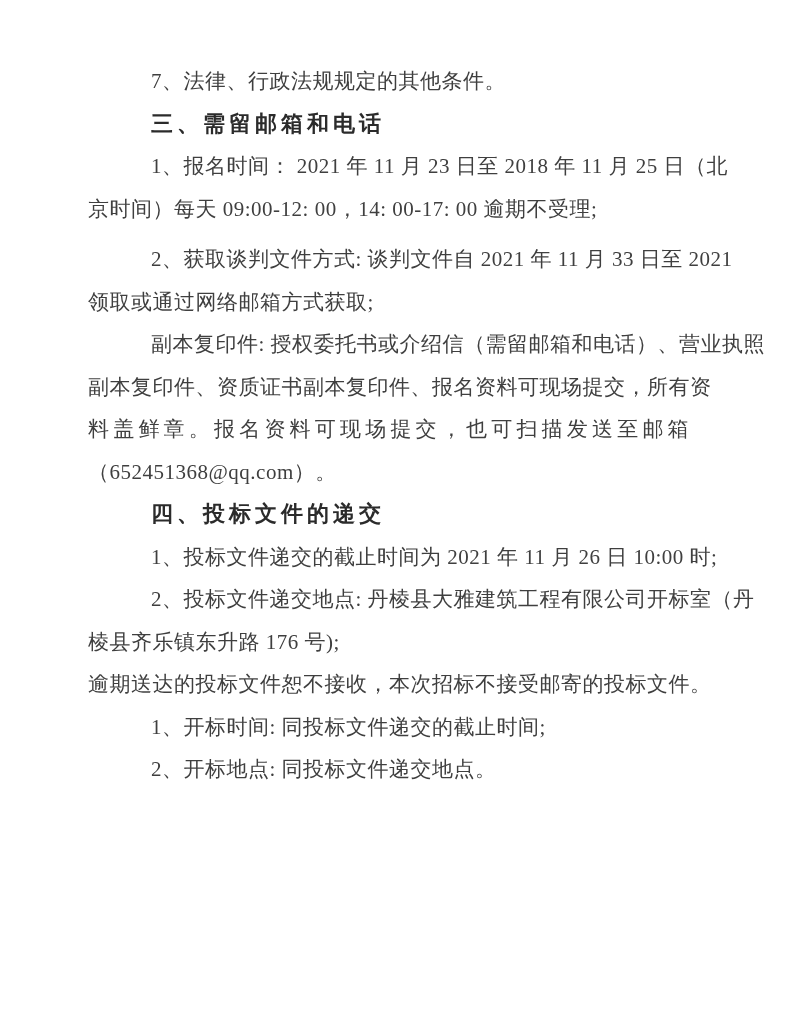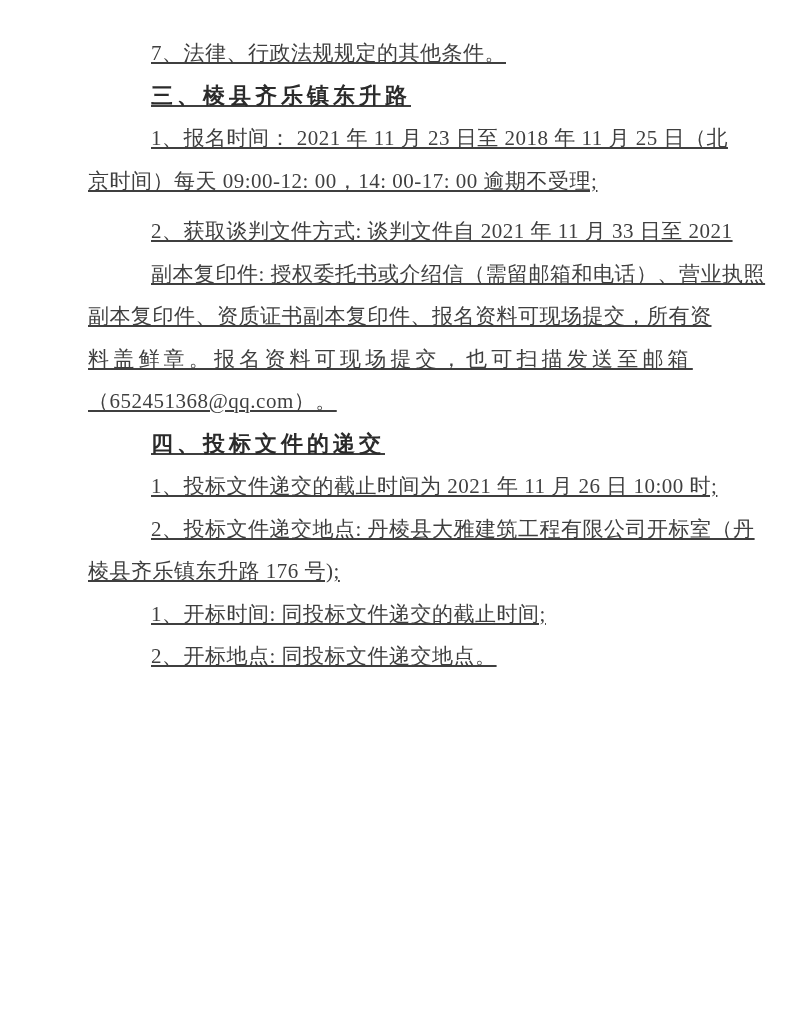--- a/index.html
+++ b/index.html
@@ -14,25 +14,24 @@
     font-family: "Liberation Serif", "DejaVu Serif", serif;
   }
   .page {
     position: relative;
     width: 791px;
     height: 1024px;
     background: #ffffff;
   }
   .doc {
     position: absolute;
-    top: 32px;
+    top: 60px;
     left: 88px;
     width: 628px;
     color: #3f3f3f;
-    text-decoration: underline;
   }
   .line {
     height: 42.5px;
     line-height: 42.5px;
     font-size: 21px;
     letter-spacing: 0.5px;
     white-space: nowrap;
     color: #3f3f3f;
   }
   .line.indent {
@@ -56,28 +55,30 @@
     text-underline-offset: 5px;
     text-decoration-thickness: 1px;
   }
 </style>
 </head>
 <body>
 
 <div class="page">
   <div class="doc" id="doc">
       <div class="line indent"><span class="seg">7、法律、行政法规规定的其他条件。</span></div>
-      <div class="line heading indent"><span class="seg">三、棱县齐乐镇东升路</span></div>
+      <div class="line heading indent"><span class="seg">三、需留邮箱和电话</span></div>
       <div class="line indent"><span class="seg">1、报名时间：  2021 年 11 月 23 日至 2018 年 11 月 25 日（北</span></div>
       <div class="line"><span class="seg">京时间）每天 09:00-12: 00，14: 00-17: 00 逾期不受理;</span></div>
       <div class="line indent gap"><span class="seg">2、获取谈判文件方式: 谈判文件自 2021 年 11 月 33 日至 2021</span></div>
+      <div class="line"><span class="seg">领取或通过网络邮箱方式获取;</span></div>
       <div class="line indent"><span class="seg">副本复印件: 授权委托书或介绍信（需留邮箱和电话）、营业执照</span></div>
       <div class="line"><span class="seg">副本复印件、资质证书副本复印件、报名资料可现场提交，所有资</span></div>
       <div class="line stretch"><span class="seg">料盖鲜章。报名资料可现场提交，也可扫描发送至邮箱</span></div>
       <div class="line"><span class="seg">（652451368@qq.com）。</span></div>
       <div class="line heading indent"><span class="seg">四、投标文件的递交</span></div>
       <div class="line indent"><span class="seg">1、投标文件递交的截止时间为 2021 年 11 月 26 日 10:00 时;</span></div>
       <div class="line indent"><span class="seg">2、投标文件递交地点: 丹棱县大雅建筑工程有限公司开标室（丹</span></div>
       <div class="line"><span class="seg">棱县齐乐镇东升路 176 号);</span></div>
+      <div class="line"><span class="seg">逾期送达的投标文件恕不接收，本次招标不接受邮寄的投标文件。</span></div>
       <div class="line indent"><span class="seg">1、开标时间: 同投标文件递交的截止时间;</span></div>
       <div class="line indent"><span class="seg">2、开标地点: 同投标文件递交地点。</span></div>
     </div>
 </div>
 
 </body></html>

